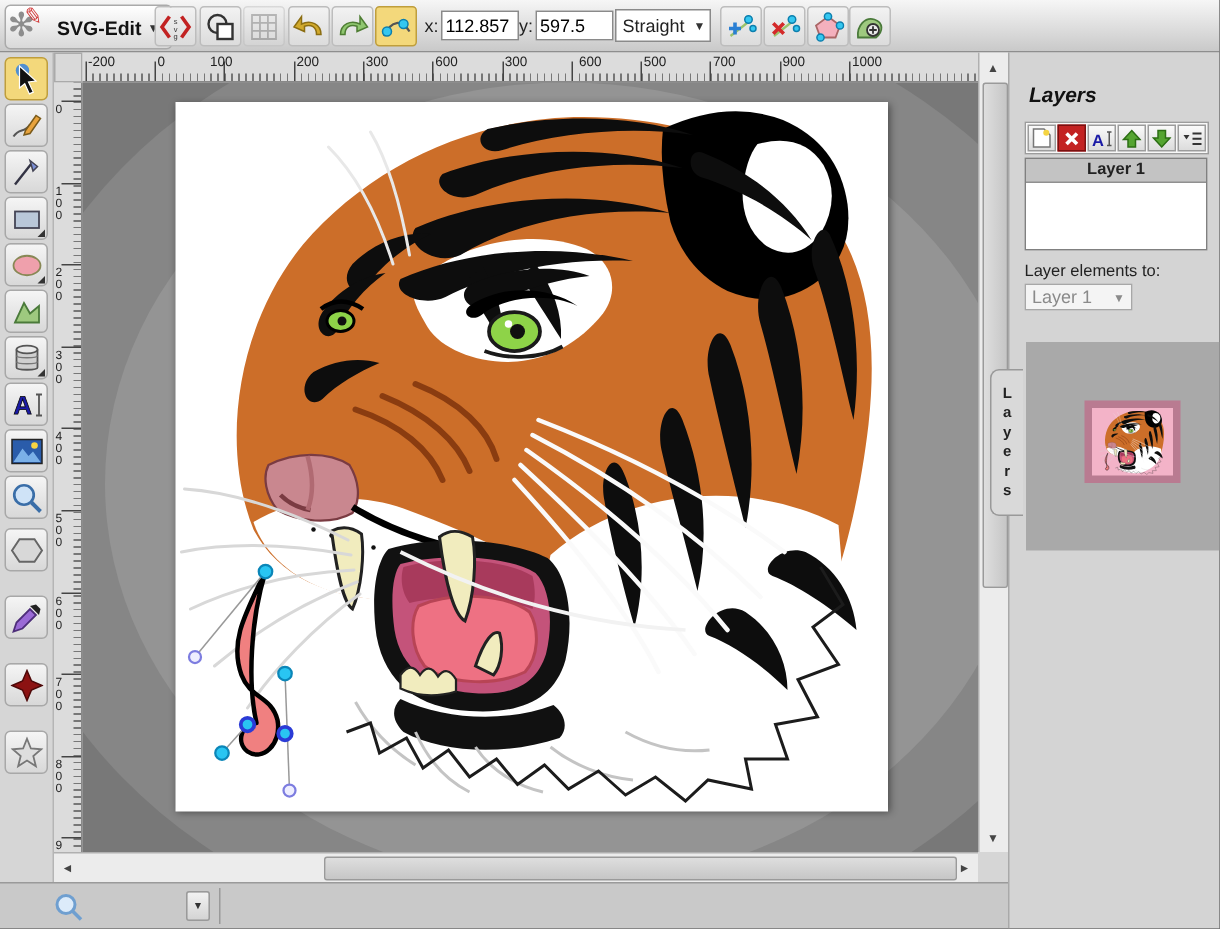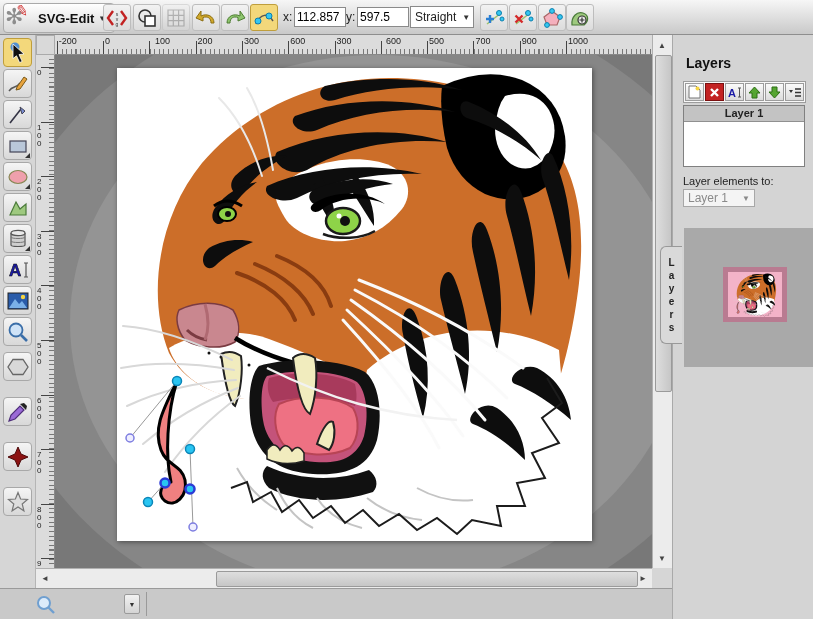--- a/index.html
+++ b/index.html
@@ -52,21 +52,21 @@
   .hscroll{position:absolute;left:36px;top:568px;width:616px;height:20px;background:#ececec;border-top:1px solid #b0b0b0;box-sizing:border-box;}
   .scroll-arrow{position:absolute;display:flex;align-items:center;justify-content:center;font-size:8px;color:#444;
                 width:18px;height:16px;cursor:pointer;}
   .vthumb{position:absolute;left:2px;top:20px;width:15px;height:335px;background:linear-gradient(90deg,#dedede,#c6c6c6);
           border:1px solid #9a9a9a;border-radius:2px;cursor:pointer;}
   .hthumb{position:absolute;left:180px;top:2px;width:420px;height:14px;background:linear-gradient(#dedede,#c6c6c6);
           border:1px solid #9a9a9a;border-radius:2px;cursor:pointer;}
   .scroll-corner{position:absolute;left:652px;top:568px;width:20px;height:20px;background:#d6d6d6;}
   
   .sidebar{position:absolute;left:672px;top:35px;width:141px;height:584px;background:#d4d4d4;border-left:1px solid #a9a9a9;box-sizing:border-box;}
-  .layers-title{position:absolute;left:13px;top:20px;font-size:14px;font-weight:bold;color:#111;}
+  .layers-title{position:absolute;left:13px;top:20px;font-size:14px;font-weight:bold;color:#111;font-style:italic;}
   .layer-btnrow{position:absolute;left:10px;top:46px;display:flex;gap:1px;padding:1px;background:#f8f8f8;border:1px solid #9c9c9c;}
   .layer-btn{width:19px;height:18px;border:1px solid #9c9c9c;background:linear-gradient(#fafafa,#dcdcdc);
              display:flex;align-items:center;justify-content:center;cursor:pointer;box-sizing:border-box;font-size:10px;}
   .layer-list{position:absolute;left:10px;top:70px;width:122px;height:62px;background:#fff;border:1px solid #808080;box-sizing:border-box;}
   .layer-list-header{height:15px;background:#c3c3c3;border-bottom:1px solid #909090;font-weight:bold;font-size:11px;
                      text-align:center;line-height:15px;cursor:pointer;}
   .move-label{position:absolute;left:10px;top:140px;font-size:11px;color:#222;}
   .move-select{left:10px;top:154px;width:72px;height:18px;font-size:12px;color:#8a8a8a;background:#f4f4f4;border-color:#a7a7a7;}
   .gray-panel{position:absolute;left:11px;top:193px;width:130px;height:139px;background:#a9a9a9;}
   .thumb{position:absolute;left:39px;top:39px;width:64px;height:55px;background:#b97b91;display:flex;align-items:center;justify-content:center;}
@@ -267,21 +267,21 @@
     </div>
   </div>
 
   <div class="ruler-corner"></div>
   <div class="hruler" id="hruler">
       <div class="htick" style="left: 1.7px;"></div>
       <span class="hlab" style="left: 3.7px;">-200</span>
       <div class="htick" style="left: 48px;"></div>
       <span class="hlab" style="left: 50px;">0</span>
       <div class="htick" style="left: 94.3px;"></div>
-      <span class="hlab" style="left: 100px;">100</span>
+      <span class="hlab" style="left: 85px;">100</span>
       <div class="htick" style="left: 140.6px;"></div>
       <span class="hlab" style="left: 142.6px;">200</span>
       <div class="htick" style="left: 186.9px;"></div>
       <span class="hlab" style="left: 188.9px;">300</span>
       <div class="htick" style="left: 233.2px;"></div>
       <span class="hlab" style="left: 235.2px;">600</span>
       <div class="htick" style="left: 279.5px;"></div>
       <span class="hlab" style="left: 281.5px;">300</span>
       <div class="htick" style="left: 325.8px;"></div>
       <span class="hlab" style="left: 331px;">600</span>

